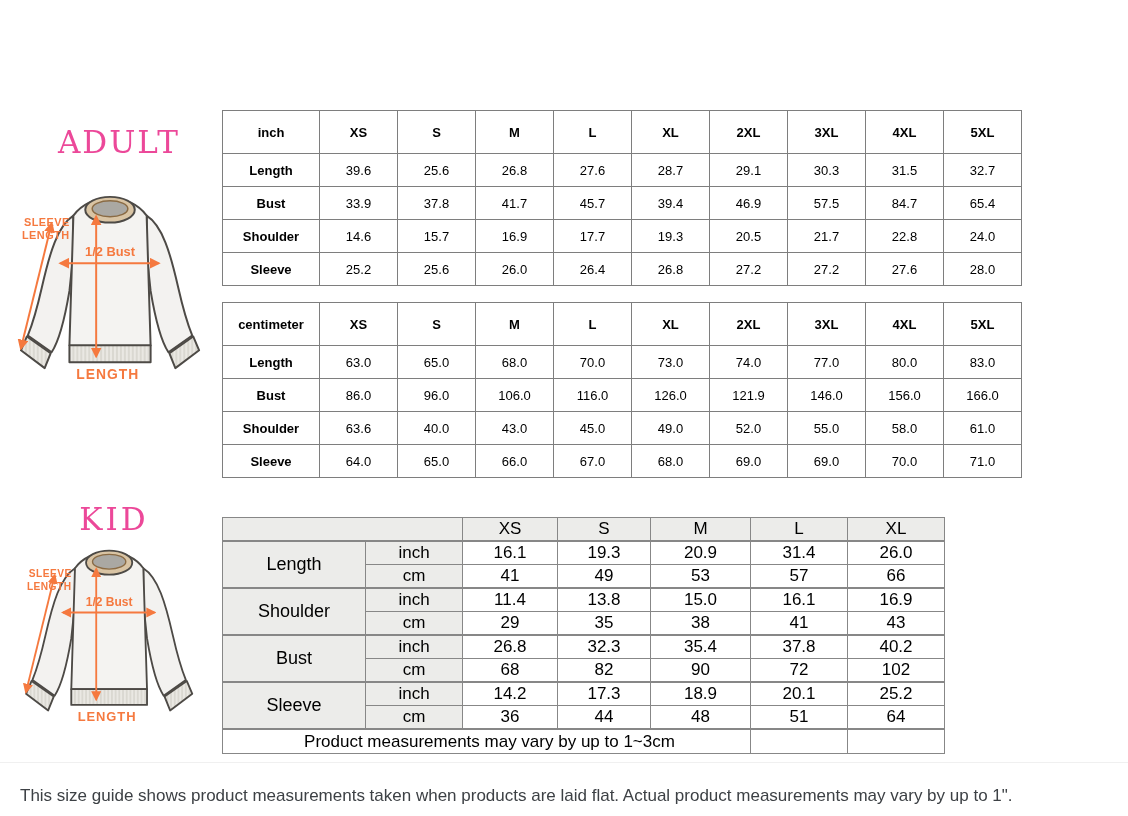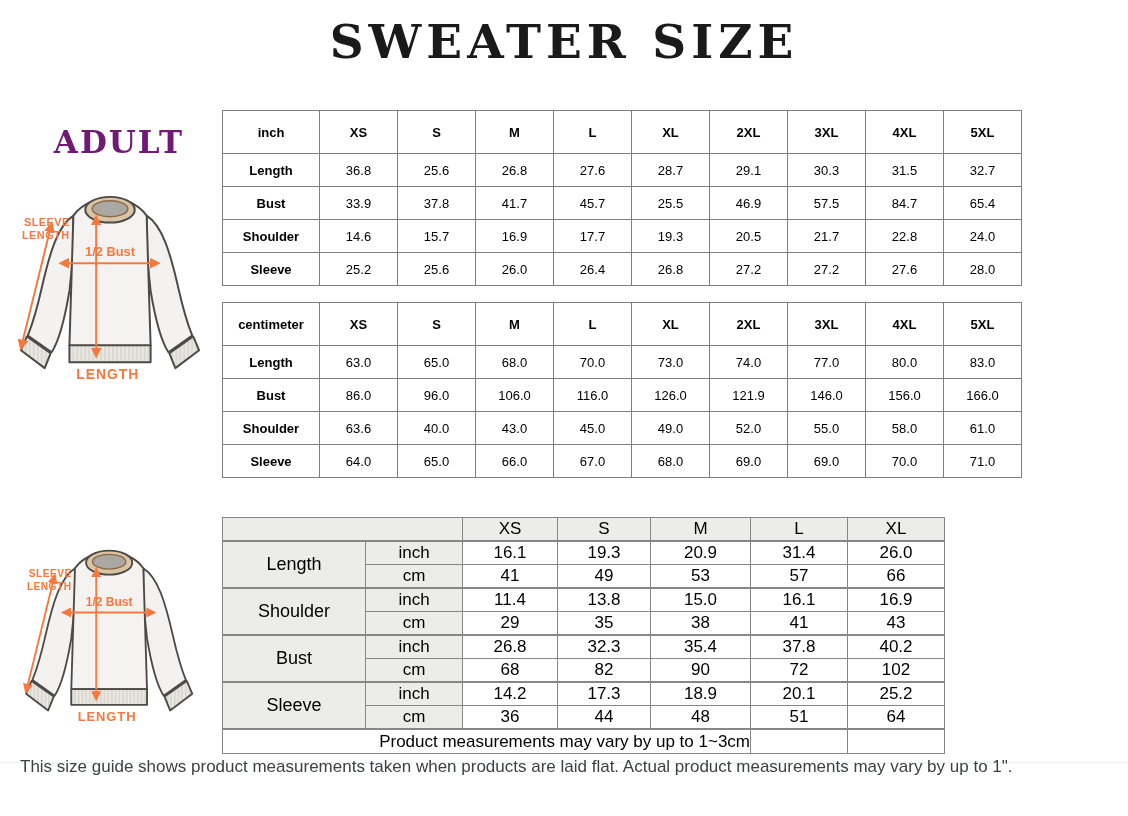--- a/index.html
+++ b/index.html
@@ -2,22 +2,22 @@
 <html><head>
 <meta charset="utf-8">
 <style>
   html,body{margin:0;padding:0;background:#fff;}
   .canvas{position:relative;width:1128px;height:816px;background:#fff;overflow:hidden;
           font-family:"Liberation Sans",sans-serif;color:#000;}
 
   .page-title{position:absolute;left:0;top:14px;width:1128px;text-align:center;
     font-family:"DejaVu Serif",serif;font-weight:700;font-size:47px;letter-spacing:5px;color:#1a1a1a;}
 
-  .section-heading{position:absolute;font-family:"DejaVu Serif",serif;font-weight:700;
-    font-size:31px;color:#701a75;text-align:center;}
+  .section-heading{position:absolute;font-family:"DejaVu Serif",serif;font-weight:400;
+    font-size:31px;color:#ec4899;text-align:center;}
   .heading-adult{left:38px;top:124px;width:162px;letter-spacing:2px;}
   .heading-kid{left:38px;top:501px;width:152px;letter-spacing:3px;}
 
   
   .adult-table{position:absolute;left:222px;width:800px;border-collapse:collapse;
     table-layout:fixed;font-size:13px;}
   .adult-table th,.adult-table td{border:1px solid #7e7e7e;text-align:center;
     vertical-align:middle;padding:0;background:#fff;height:32px;}
   .adult-table thead th{height:42px;font-weight:700;}
   .adult-table tbody th{font-weight:700;}
@@ -29,39 +29,39 @@
   
   .kid-table{position:absolute;left:222px;top:517px;width:722px;border-collapse:collapse;
     table-layout:fixed;font-size:17px;}
   .kid-table th,.kid-table td{border:1px solid #878787;text-align:center;vertical-align:middle;
     padding:0;height:22px;background:#fff;font-weight:400;}
   .kid-table thead th,.kid-table thead td{background:#ececea;height:22px;}
   .kid-table th.k-label{background:#ececea;font-size:18px;}
   .kid-table td.k-unit{background:#ececea;}
   .kid-table tr.group-start th,.kid-table tr.group-start td{border-top:2px solid #878787;}
   .kid-table tr.footnote-row td{border-top:2px solid #878787;height:23px;}
-  .kid-table td.k-note{text-align:right;padding-left:6px;}
+  .kid-table td.k-note{text-align:center;padding-left:6px;}
 
   
   .sweater{position:absolute;}
   .sw-adult{left:8px;top:184px;width:208px;height:198px;}
   .sw-kid{left:14px;top:538px;width:194px;height:186px;}
 
   .bottom-divider{position:absolute;left:0;top:762px;width:1128px;height:1px;background:#f0f0f0;}
-  .bottom-note{position:absolute;left:20px;top:740px;width:1100px;font-size:17px;
+  .bottom-note{position:absolute;left:20px;top:769px;width:1100px;font-size:17px;
     color:#3d4145;letter-spacing:0;}
 </style>
 </head>
 <body>
 
 <div class="canvas">
 
-  <div class="page-title">SWEATER SIZE</div>
 
   <div class="section-heading heading-adult">ADULT</div>
+  <div class="section-heading heading-kid">KID</div>
 
   <svg class="sweater sw-adult" viewBox="0 0 210 200">
     <defs>
       <marker id="arwA" viewBox="0 0 10 10" refX="8" refY="5" markerWidth="5.5" markerHeight="5.5" orient="auto-start-reverse">
         <path d="M0,0 L10,5 L0,10 z" fill="#f5793f"></path>
       </marker>
       <pattern id="ribA" width="4" height="8" patternUnits="userSpaceOnUse">
         <rect width="4" height="8" fill="#eae8e3"></rect>
         <line x1="2" y1="0" x2="2" y2="8" stroke="#cbc8c0" stroke-width="1"></line>
       </pattern>
@@ -137,37 +137,37 @@
         <th>XL</th>
         <th>2XL</th>
         <th>3XL</th>
         <th>4XL</th>
         <th>5XL</th>
       </tr>
     </thead>
     <tbody>
       <tr>
         <th>Length</th>
-        <td>36.8</td>
+        <td>39.6</td>
         <td>25.6</td>
         <td>26.8</td>
         <td>27.6</td>
         <td>28.7</td>
         <td>29.1</td>
         <td>30.3</td>
         <td>31.5</td>
         <td>32.7</td>
       </tr>
       <tr>
         <th>Bust</th>
         <td>33.9</td>
         <td>37.8</td>
         <td>41.7</td>
         <td>45.7</td>
-        <td>25.5</td>
+        <td>39.4</td>
         <td>46.9</td>
         <td>57.5</td>
         <td>84.7</td>
         <td>65.4</td>
       </tr>
       <tr>
         <th>Shoulder</th>
         <td>14.6</td>
         <td>15.7</td>
         <td>16.9</td>

